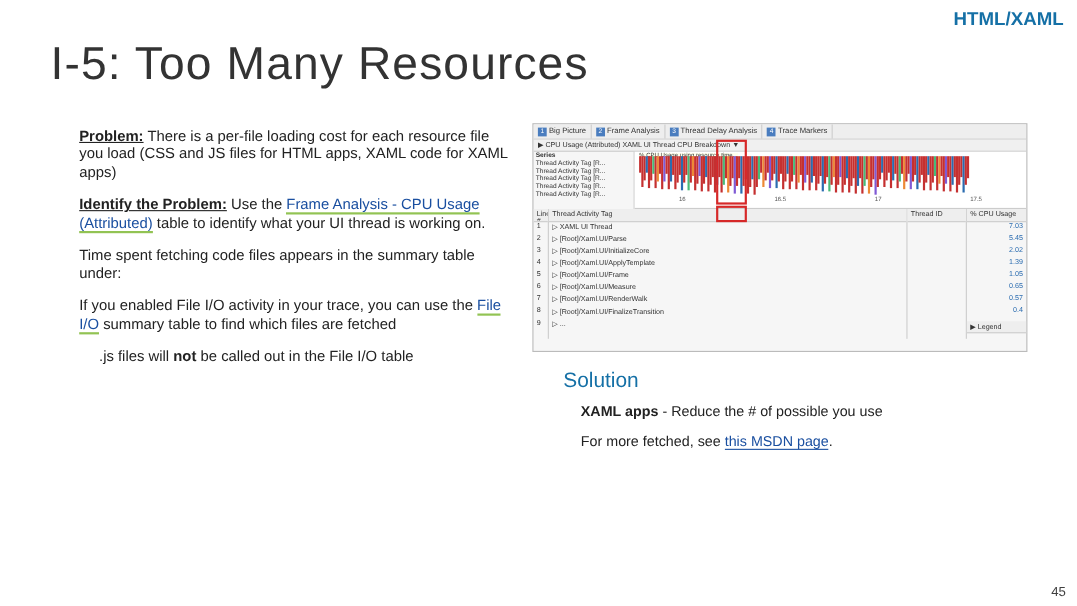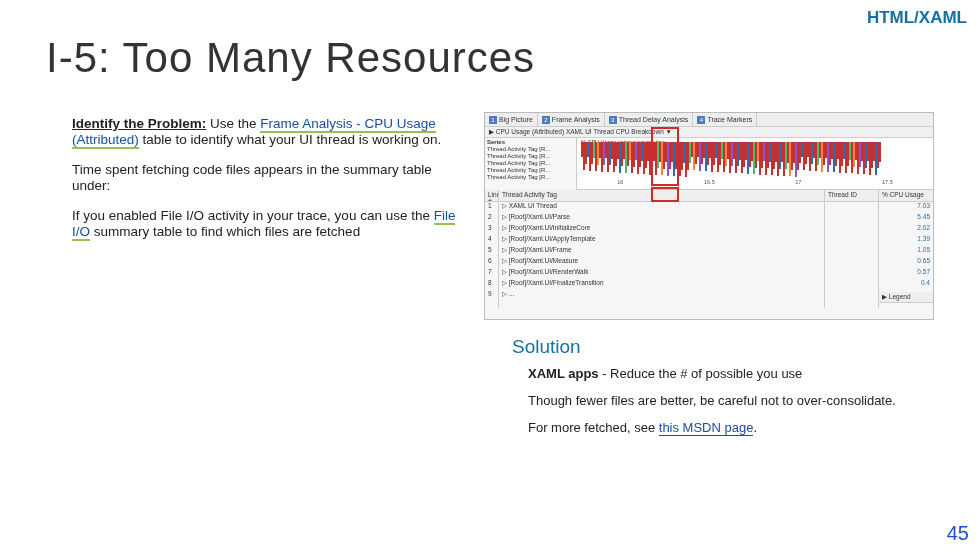--- a/index.html
+++ b/index.html
@@ -158,39 +158,45 @@
     font-size: 13px;
     line-height: 1.22;
     margin-left: 16px;
     margin-bottom: 11px;
     color: #222;
   }
   .pagenum {
     position: absolute;
     bottom: 6px;
     right: 10px;
-    color: #1d4ed8;
-    font-size: 20px;
+    color: #404040;
+    font-size: 12px;
     font-weight: 300;
   }
 </style>
 </head>
 <body>
 
 <div class="badge">HTML/XAML</div>
 <div class="title">I-5: Too Many Resources</div>
 
 <div class="cols">
   <div class="left">
+    <p>
+      <b class="ul">Problem:</b><span> There is a per-file loading cost for each resource file you load (CSS and JS files for HTML apps, XAML code for XAML apps)</span>
+    </p>
     <p>
       <b class="ul">Identify the Problem:</b><span> Use the </span><span class="link">Frame Analysis - CPU Usage (Attributed)</span><span> table to identify what your UI thread is working on.</span>
     </p>
     <p>Time spent fetching code files appears in the summary table under:</p>
     <p>
       <span>If you enabled File I/O activity in your trace, you can use the </span><span class="link">File I/O</span><span> summary table to find which files are fetched</span>
+    </p>
+    <p class="indent">
+      <span>.js files will </span><b>not</b><span> be called out in the File I/O table</span>
     </p>
   </div>
 
   <div class="right">
     <div class="shot">
       <div class="tabs">
         <div class="tab">
             <span class="n">1</span>
             <span>Big Picture</span>
           </div>
@@ -422,21 +428,20 @@
           <div class="thr" style="height:auto;margin-top:2px">▶ Legend</div>
         </div>
       </div>
     </div>
 
     <div class="soln">
       <div class="soln-title">Solution</div>
       <p>
         <b>XAML apps</b><span> - Reduce the # of possible you use</span>
       </p>
-      <p>Though fewer files are better, be careful not to over-consolidate.</p>
       <p>
         <span>For more fetched, see </span><span class="link2">this MSDN page</span><span>.</span>
       </p>
     </div>
   </div>
 </div>
 
 <div class="pagenum">45</div>
 
 </body></html>

